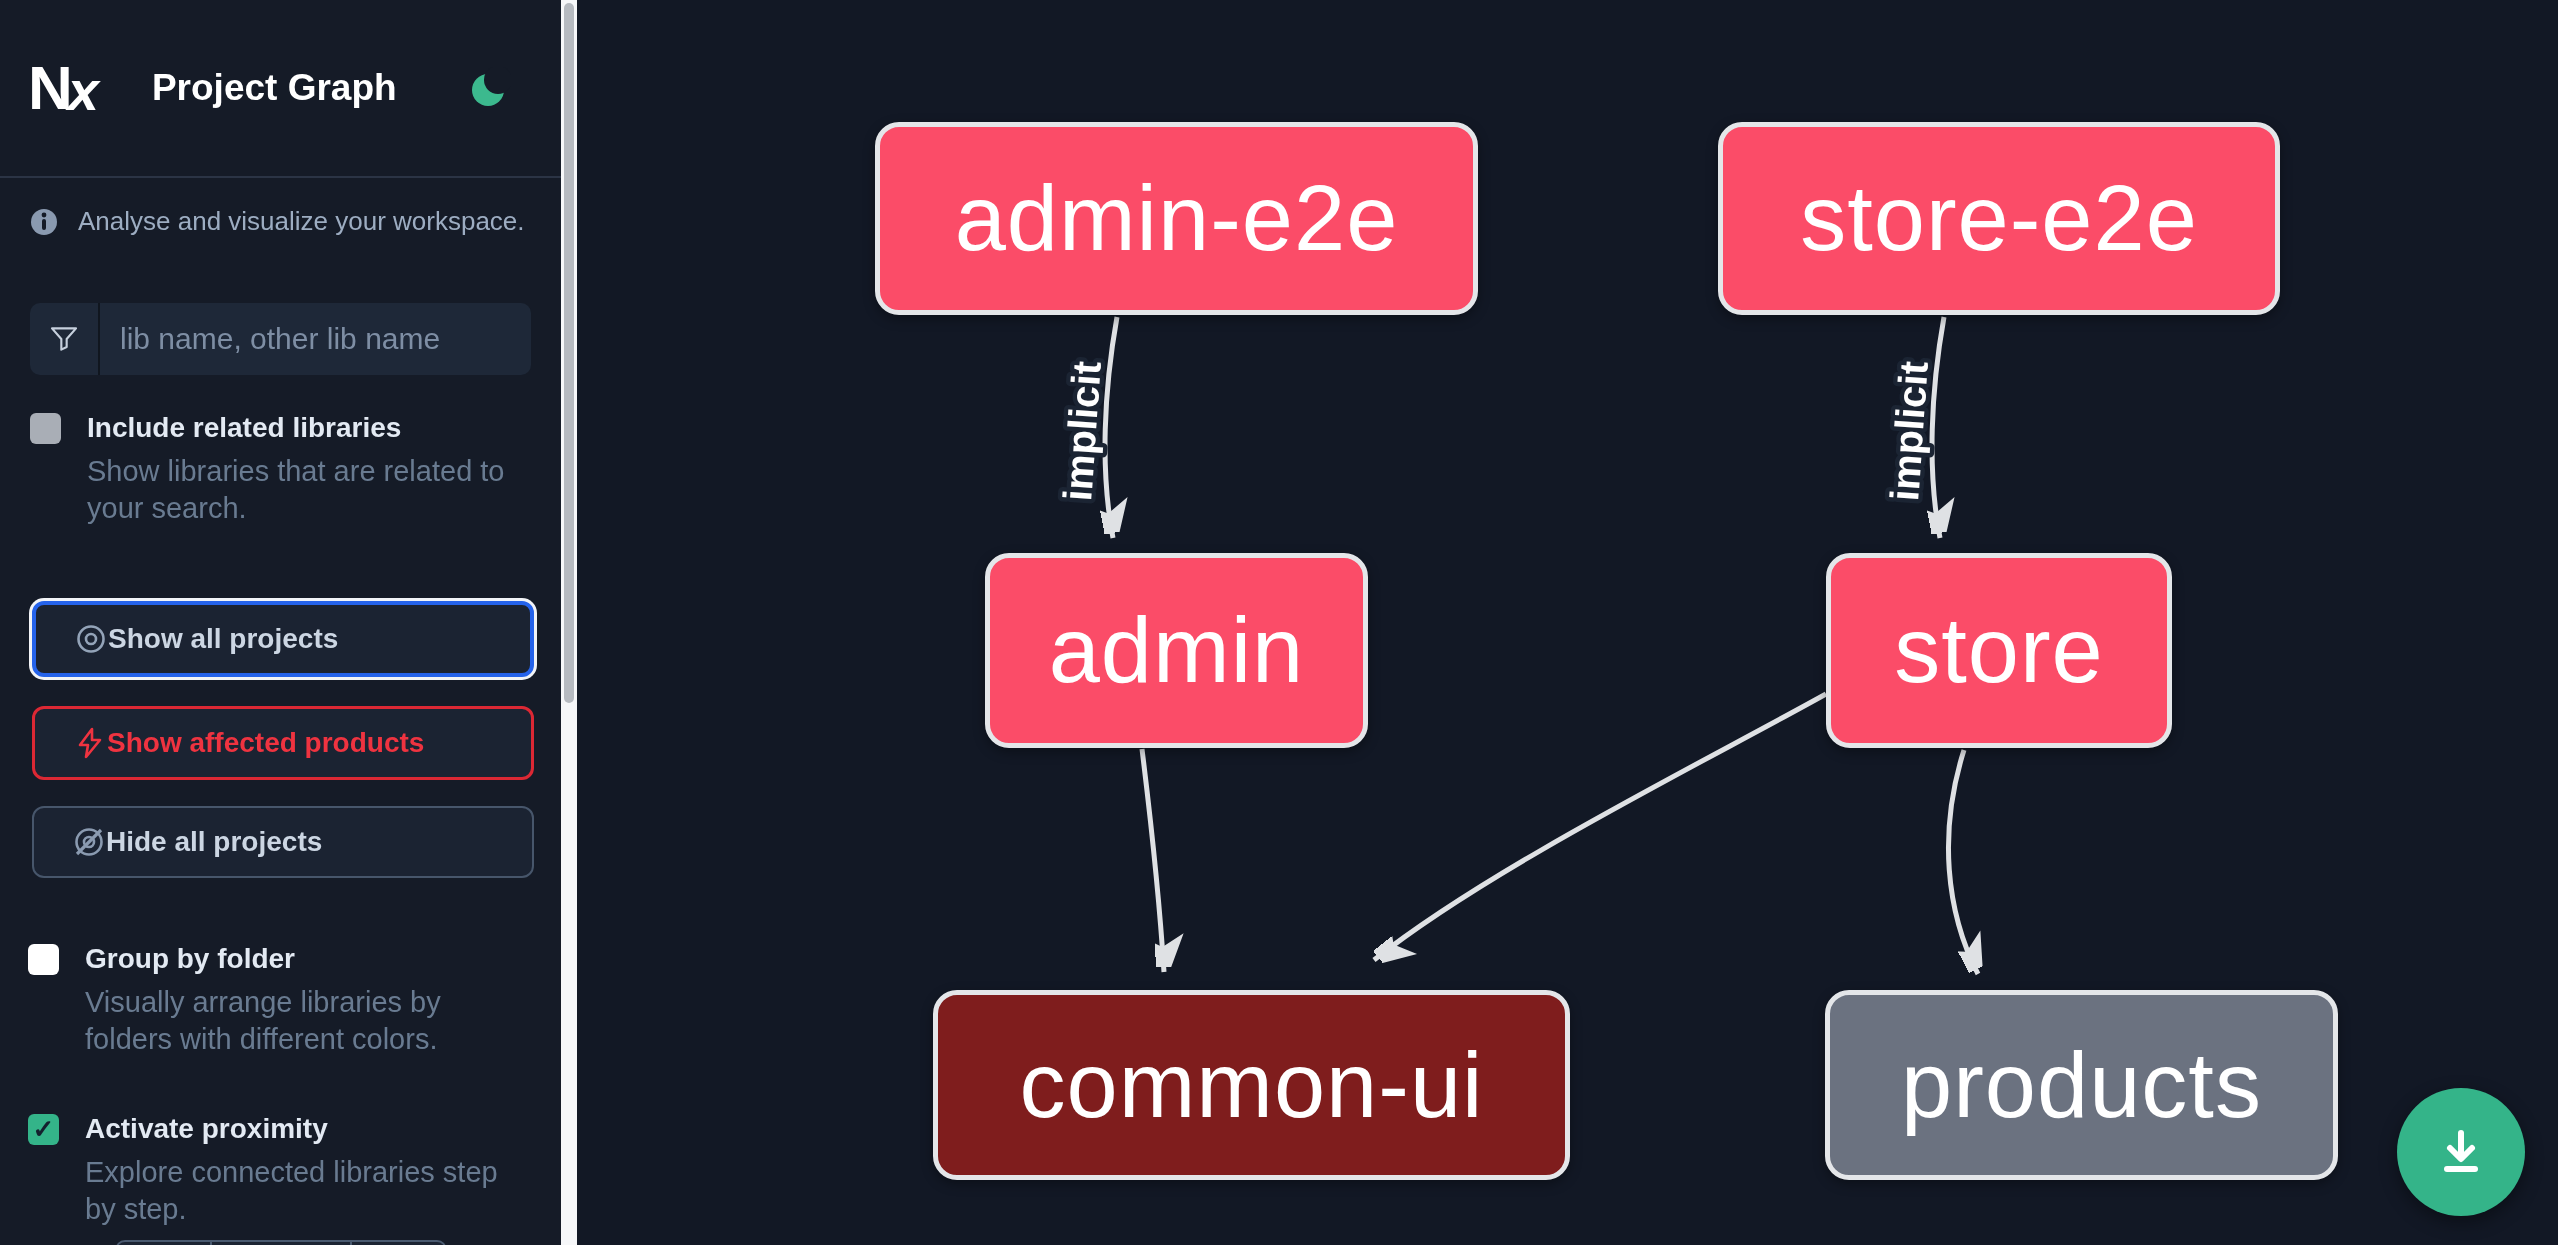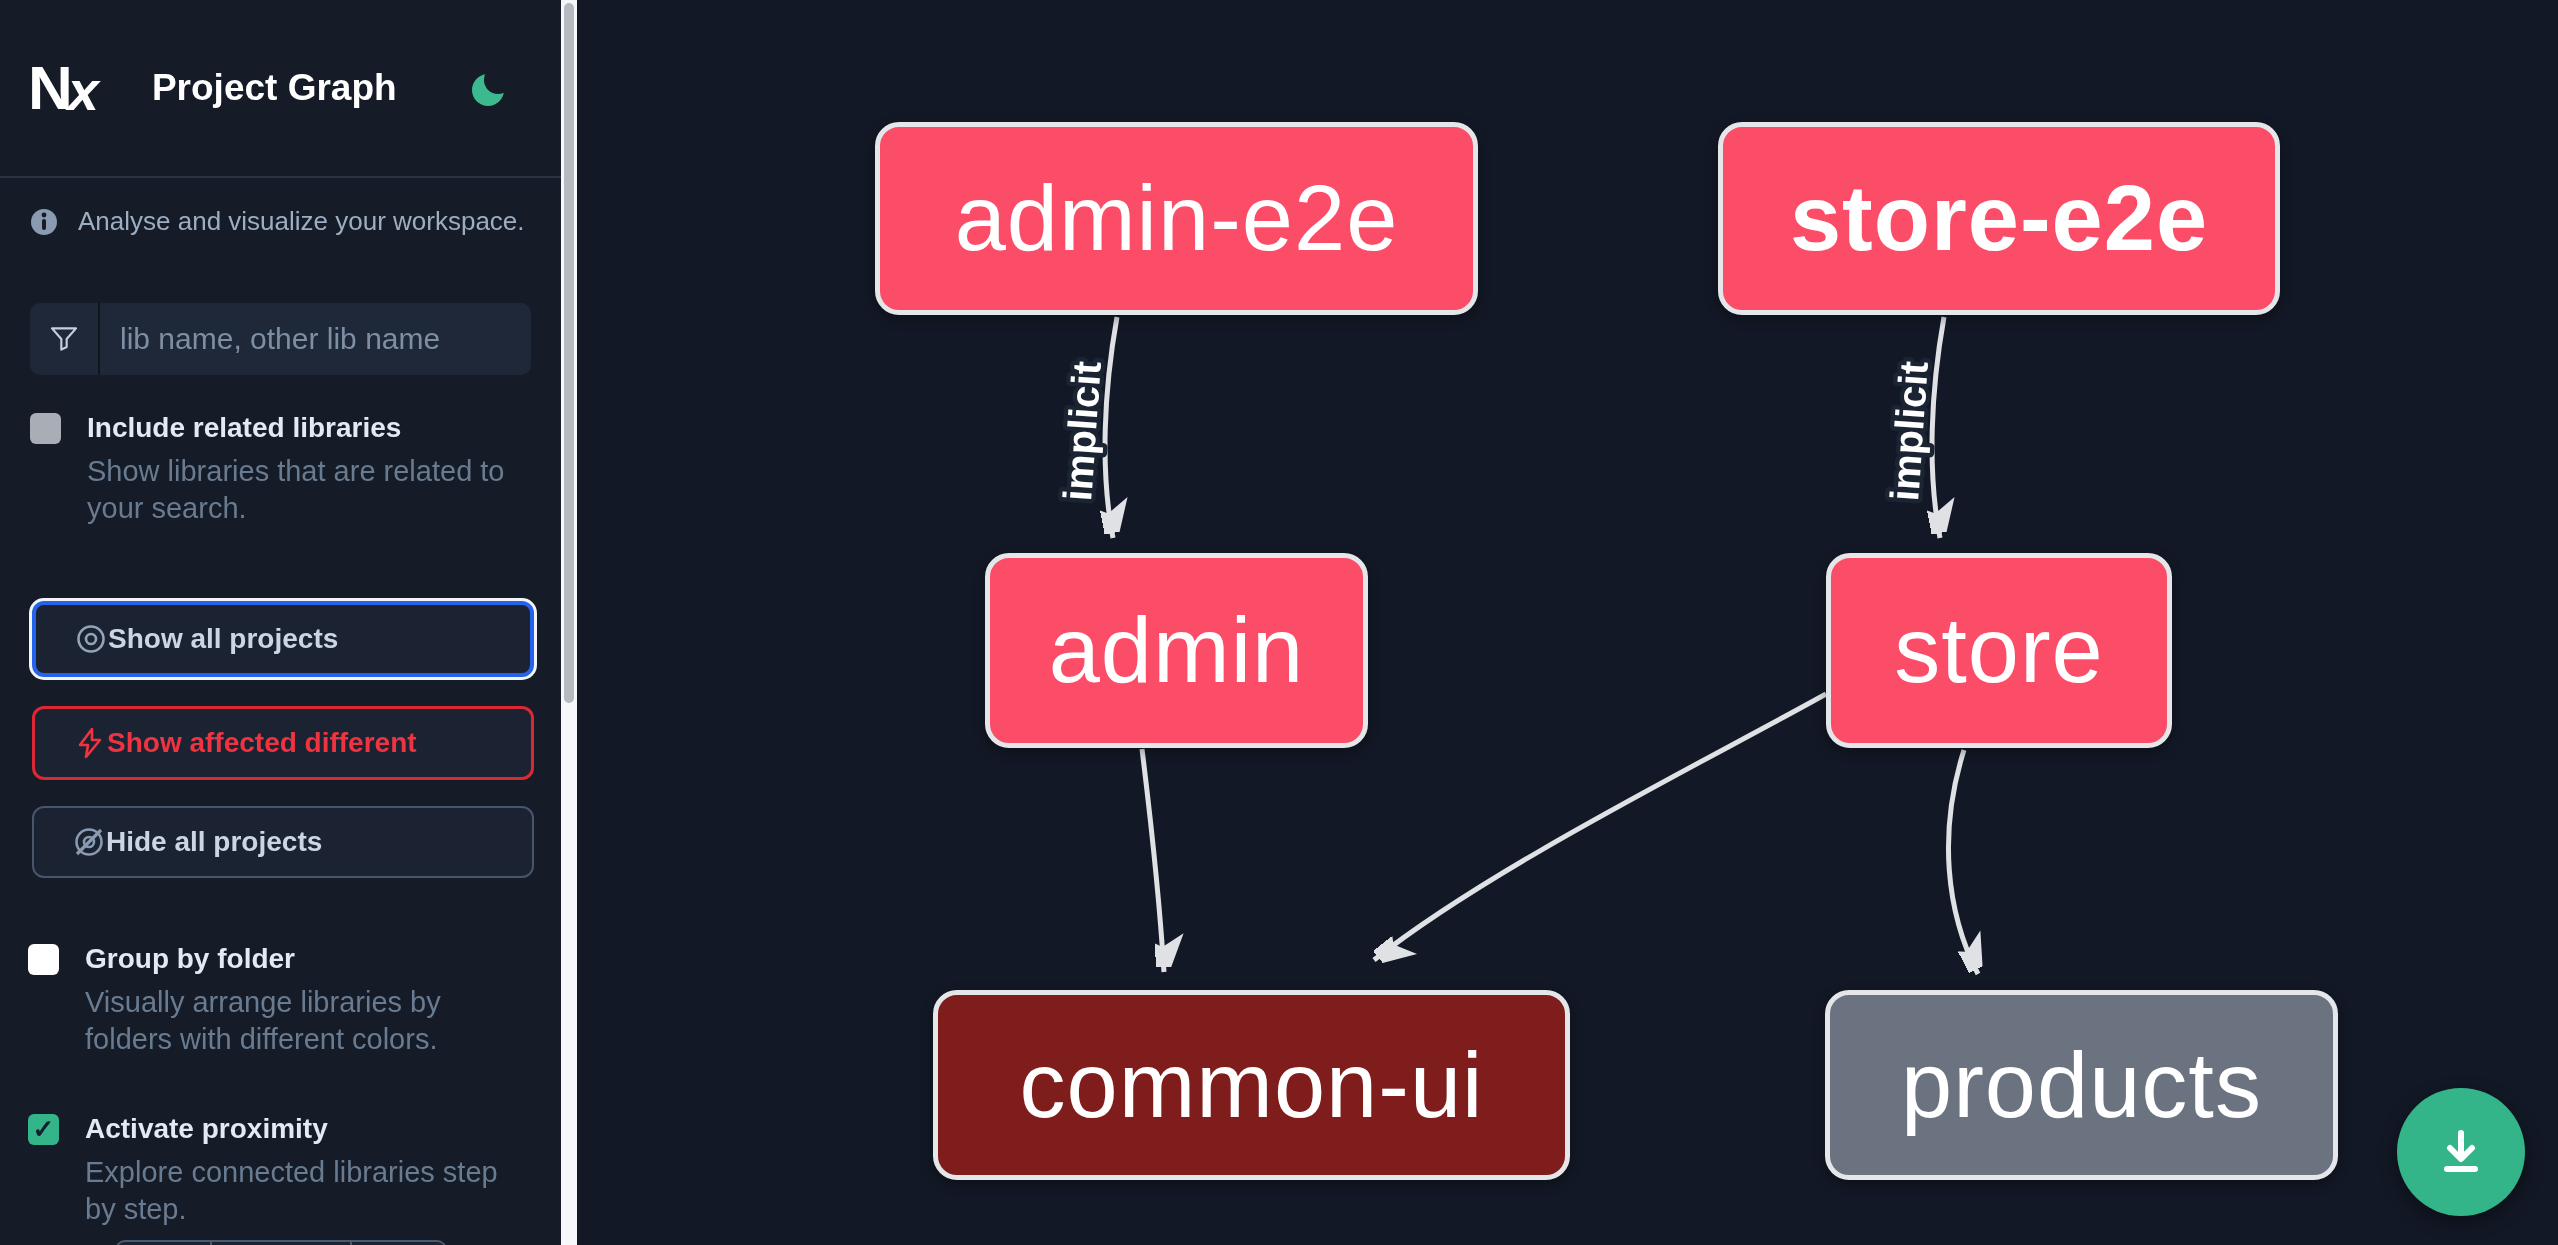--- a/index.html
+++ b/index.html
@@ -129,21 +129,21 @@
       <circle cx="17" cy="17" r="12.5"></circle>
         <circle cx="17" cy="17" r="5"></circle>
     </svg>
     <span>Show all projects</span>
   </button>
 
   <button class="sb-btn btn-affected">
     <svg class="b-icon" viewBox="0 0 34 34" fill="none" stroke="#ef3340" stroke-width="2.6" stroke-linejoin="round">
       <path d="M19 3L7 19h8l-2 12L27 14h-8l0 -11z"></path>
     </svg>
-    <span>Show affected different</span>
+    <span>Show affected products</span>
   </button>
 
   <button class="sb-btn btn-hide">
     <svg class="b-icon" viewBox="0 0 34 34" fill="none" stroke="#8a9ab0" stroke-width="2.6">
       <circle cx="17" cy="17" r="12.5"></circle>
         <circle cx="17" cy="17" r="5"></circle>
       <line x1="5" y1="29" x2="29" y2="5" stroke-width="3.2"></line>
     </svg>
     <span>Hide all projects</span>
   </button>
@@ -187,21 +187,21 @@
     <text class="edge-label" fill="#ffffff" stroke="#1b2433" stroke-width="9" transform="translate(1096 432) rotate(-86)">implicit</text>
     <path d="M 1944 317 C 1931 390, 1927 470, 1940 538" class="edge" stroke="#dfe1e4" marker-end="url(#arrowhead)"></path>
     <text class="edge-label" fill="#ffffff" stroke="#1b2433" stroke-width="9" transform="translate(1923 432) rotate(-86)">implicit</text>
     <path d="M 1142 749 C 1152 830, 1160 908, 1164 972" class="edge" stroke="#dfe1e4" marker-end="url(#arrowhead)"></path>
     <path d="M 1826 694 C 1700 764, 1490 868, 1374 960" class="edge" stroke="#dfe1e4" marker-end="url(#arrowhead)"></path>
     <path d="M 1964 750 C 1938 832, 1946 912, 1978 974" class="edge" stroke="#dfe1e4" marker-end="url(#arrowhead)"></path>
   </svg>
 
 <div id="nodes-layer">
     <div class="node" style="left: 875px; top: 122px; width: 603px; height: 193px; background: rgb(251, 76, 104);">admin-e2e</div>
-    <div class="node" style="left: 1718px; top: 122px; width: 562px; height: 193px; background: rgb(251, 76, 104); font-weight: bold;">store-e2e</div>
+    <div class="node" style="left: 1718px; top: 122px; width: 562px; height: 193px; background: rgb(251, 76, 104);">store-e2e</div>
     <div class="node" style="left: 985px; top: 553px; width: 383px; height: 195px; background: rgb(251, 76, 104);">admin</div>
     <div class="node" style="left: 1826px; top: 553px; width: 346px; height: 195px; background: rgb(251, 76, 104);">store</div>
     <div class="node" style="left: 933px; top: 990px; width: 637px; height: 190px; background: #7f1d1d;">common-ui</div>
     <div class="node" style="left: 1825px; top: 990px; width: 513px; height: 190px; background: rgb(107, 114, 128);">products</div>
   </div>
 
 <button class="fab">
   <svg width="58" height="58" viewBox="0 0 58 58" fill="none" stroke="#ffffff" stroke-width="6" stroke-linecap="round" stroke-linejoin="round">
     <line x1="29" y1="10" x2="29" y2="34"></line>
     <polyline points="18,25 29,36 40,25"></polyline>

